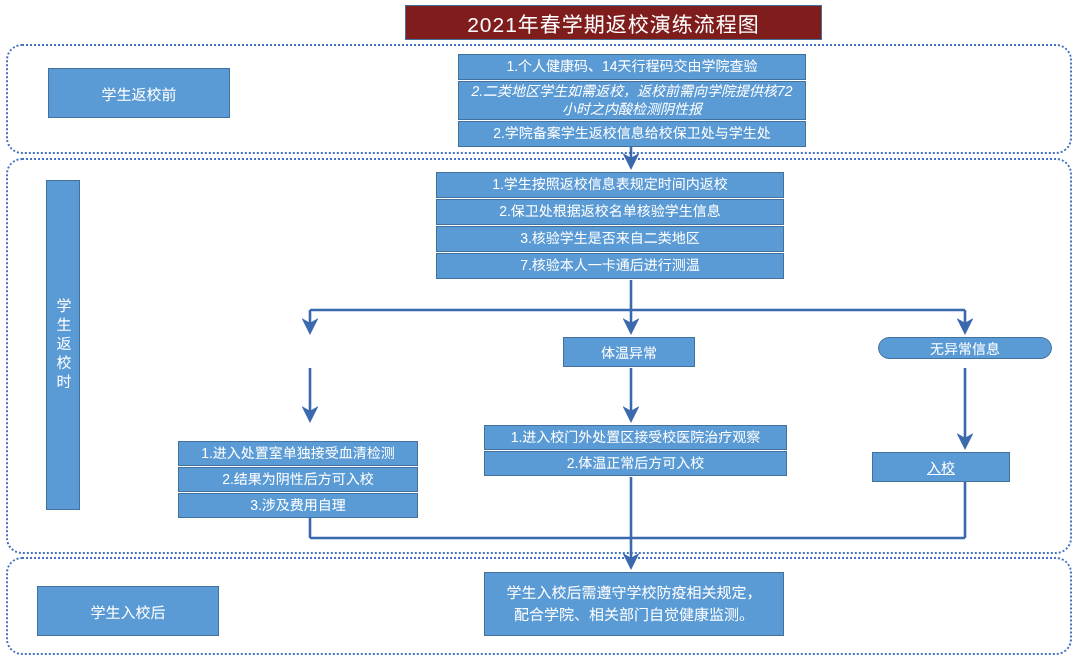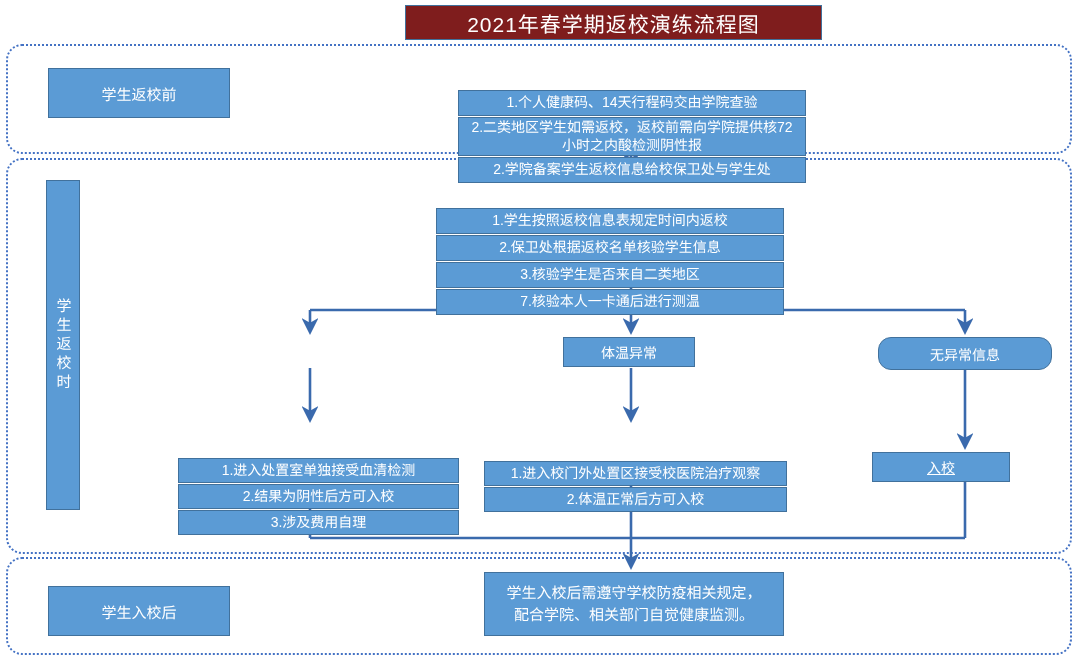--- a/index.html
+++ b/index.html
@@ -20,48 +20,48 @@
   .sec-before { left:6px;  top:44px;  width:1062px; height:106px; }
   .sec-during { left:6px;  top:158px; width:1062px; height:392px; }
   .sec-after  { left:6px;  top:557px; width:1062px; height:94px;  }
 
   .node {
     position:absolute; background:#5B9BD5; border:1px solid #41719C; color:#fff;
     display:flex; align-items:center; justify-content:center;
     font-size:14px; text-align:center; box-sizing:border-box; z-index:3;
   }
   .label-before { left:48px; top:68px;  width:182px; height:50px; font-size:15px; }
-  .label-after  { left:48px; top:586px; width:182px; height:50px; font-size:15px; }
+  .label-after  { left:37px; top:586px; width:182px; height:50px; font-size:15px; }
 
   .vlabel {
     left:46px; top:180px; width:34px; height:330px;
     writing-mode:vertical-rl; text-orientation:upright;
     letter-spacing:4px; font-size:15px;
   }
 
-  .stack { position:absolute; display:flex; flex-direction:column; gap:1px; z-index:3;margin-top:36px; }
+  .stack { position:absolute; display:flex; flex-direction:column; gap:1px; z-index:3; }
   .stack .row {
     background:#5B9BD5; border:1px solid #41719C; color:#fff;
     display:flex; align-items:center; justify-content:center;
     font-size:14px; text-align:center; box-sizing:border-box;
     padding:1px 6px; line-height:1.25;
   }
   .stack-before { left:458px; top:54px;  width:348px; }
   .stack-before .row { min-height:26px; }
-  .stack-before .row.tall { min-height:38px; }
+  .stack-before .row.tall { min-height:38px;font-style:italic; }
   .stack-entry  { left:436px; top:172px; width:348px; }
   .stack-entry .row { min-height:26px; }
-  .stack-b1 { left:178px; top:422px; width:281px; }
+  .stack-b1 { left:178px; top:441px; width:240px; }
   .stack-b1 .row { min-height:25px; }
   .stack-b2 { left:484px; top:425px; width:303px; }
   .stack-b2 .row { min-height:25px; }
 
   .cond-b1 { left:236px; top:337px; width:146px; height:30px; }
   .cond-b2 { left:563px; top:337px; width:132px; height:30px; }
-  .cond-b3 { left:878px; top:337px; width:174px; height:33px;border-radius:13px; }
+  .cond-b3 { left:878px; top:337px; width:174px; height:22px;border-radius:13px; }
   .enter-box { left:872px; top:452px; width:138px; height:30px;text-decoration:underline; }
 
   .after-note {
     left:484px; top:572px; width:300px; height:64px;
     font-size:15px; white-space:pre-line; line-height:1.5;
   }
 
   .overlay { position:absolute; left:0; top:0; width:1080px; height:657px; z-index:2; pointer-events:none; }
 </style>
 </head>

